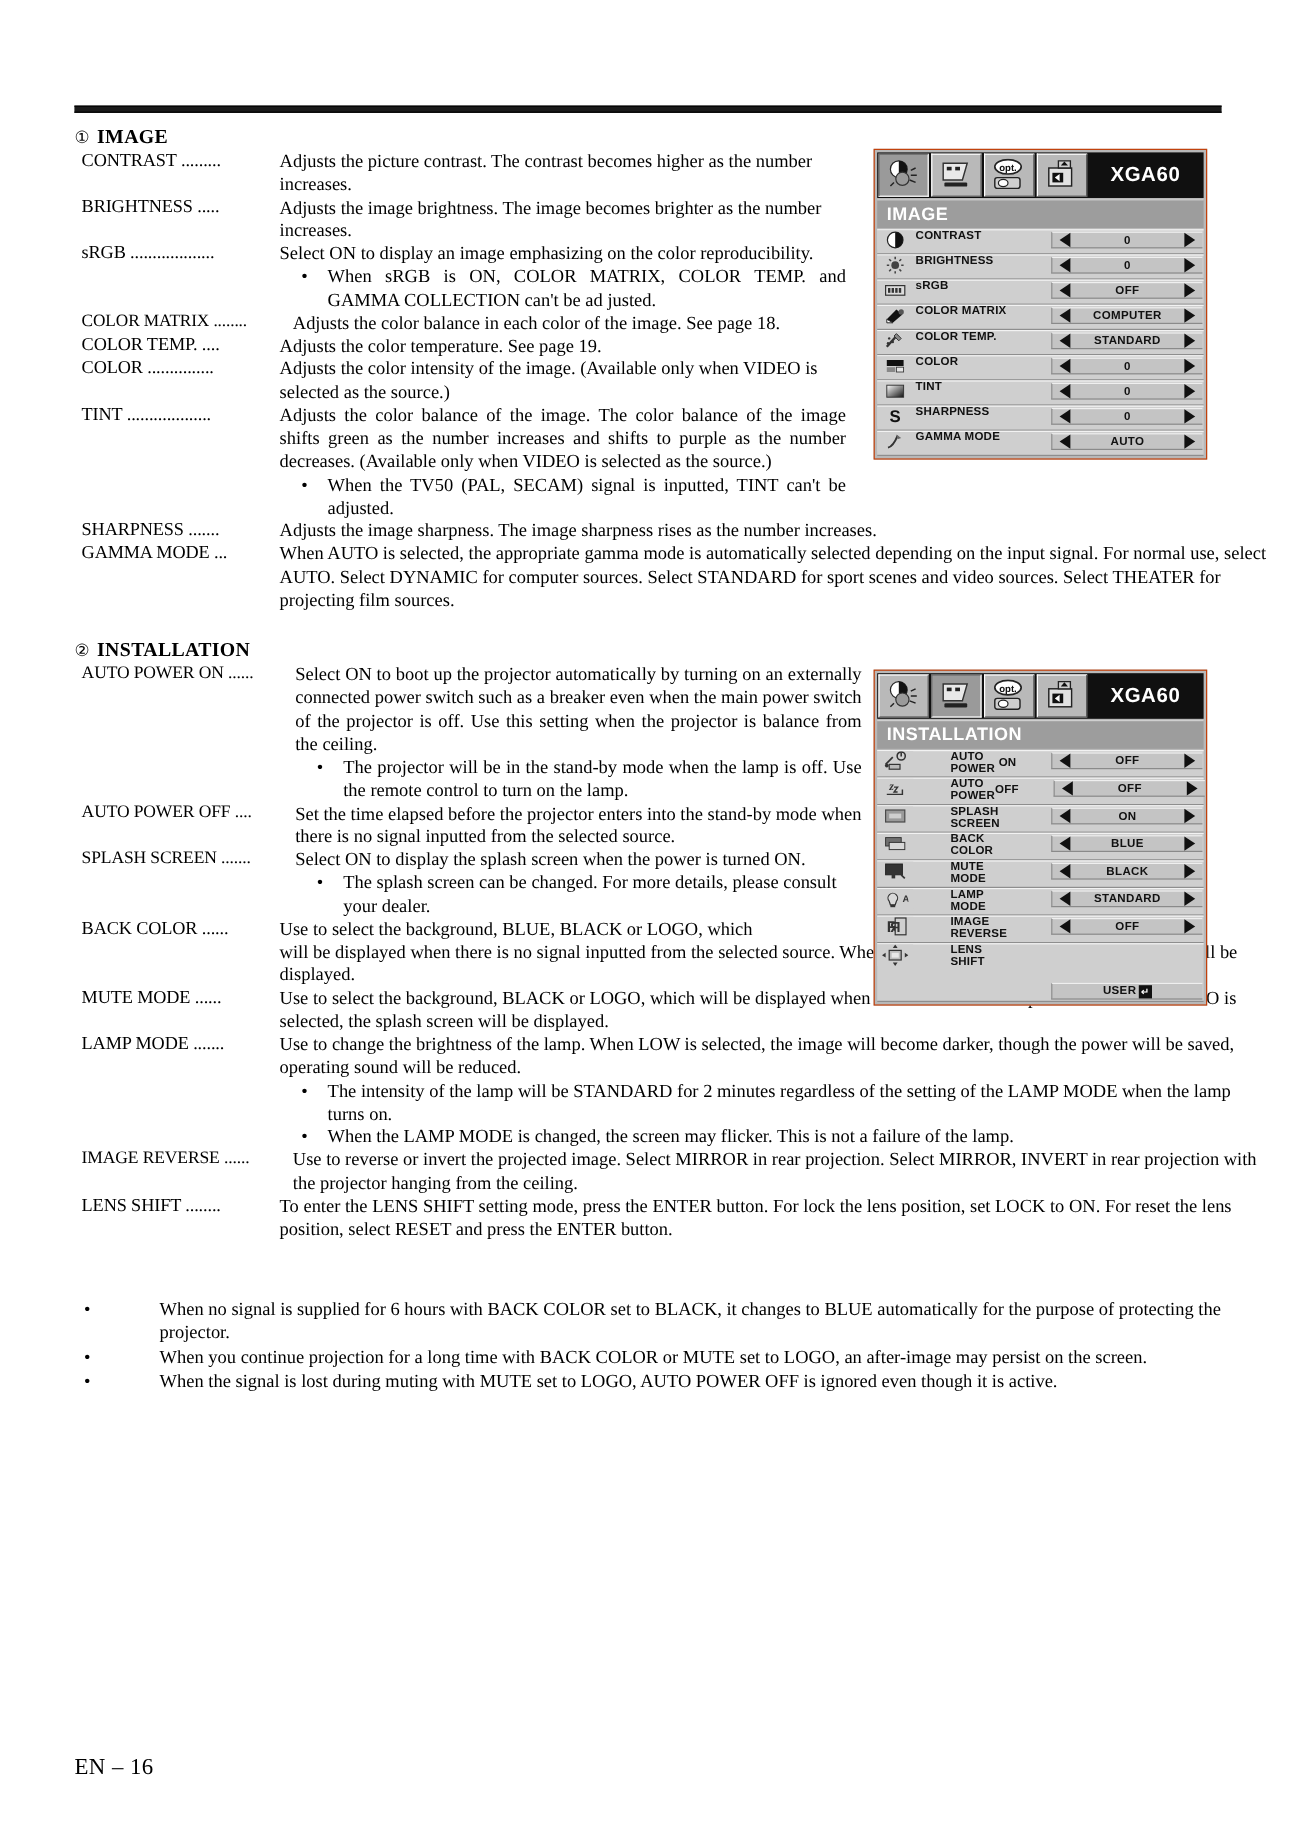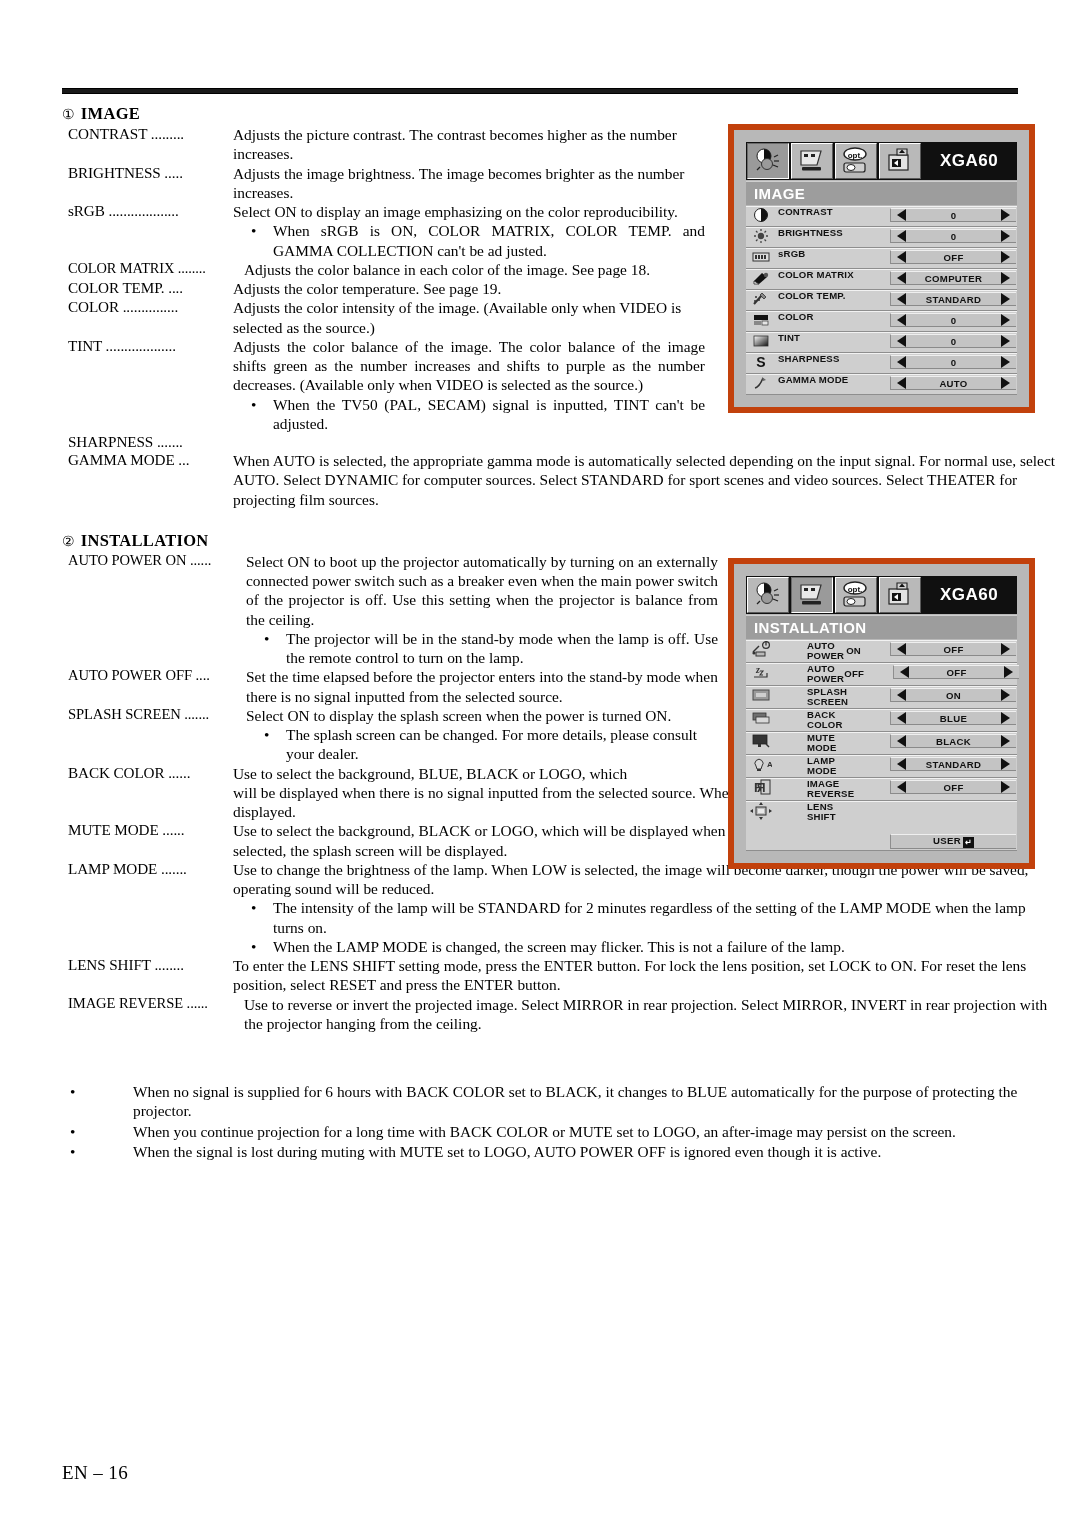--- a/index.html
+++ b/index.html
@@ -78,25 +78,25 @@
 
   
   .footer {
     position:absolute; left:62px; top:1462px;
     font-size:19px; letter-spacing:0.4px;
   }
 
   
   .osd {
     position:absolute;
-    width:307px;
+    width:278px;
     font-family:"Liberation Sans", sans-serif;
     background:#b8b8b8;
-    border:6px solid #c2410c;
-    padding:12px;
+    border:1px solid #c2410c;
+    padding:2px;
   }
   .osd-tabbar {
     display:flex; align-items:stretch;
     background:#101010;
     height:38px;
     position:relative;
   }
   .osd-tabs { display:flex; gap:2px; padding:1px 0 1px 1px; }
   .osd-tab {
     width:42px; height:36px;
@@ -238,20 +238,23 @@
         <div class="desc justify" style="max-width: 492px;">
           <div>Adjusts the color balance of the image. The color balance of the image shifts green as the number increases and shifts to purple as the number decreases. (Available only when VIDEO is selected as the source.)</div>
           <div class="bullet-line indent-bul">
             <span class="dot">•</span>
             <span class="btxt">When the TV50 (PAL, SECAM) signal is inputted, TINT can't be adjusted.</span>
           </div>
         </div>
       </div>
       <div class="entry">
         <div class="term">SHARPNESS .......</div>
+        <div class="desc">
+          <div>Adjusts the image sharpness. The image sharpness rises as the number increases.</div>
+        </div>
       </div>
       <div class="entry">
         <div class="term">GAMMA MODE ...</div>
         <div class="desc">
           <div>When AUTO is selected, the appropriate gamma mode is automatically selected depending on the input signal. For normal use, select  AUTO. Select DYNAMIC for computer sources. Select STANDARD for  sport scenes and video sources. Select THEATER for projecting film sources.</div>
         </div>
       </div>
       <div class="section-head" style="margin-top: 22px;">
         <span class="section-num">②</span>
         <span>INSTALLATION</span>
@@ -305,29 +308,29 @@
             <span class="dot">•</span>
             <span class="btxt">The intensity of the lamp will be STANDARD for 2 minutes regardless of the setting of the LAMP MODE when the lamp turns on.</span>
           </div>
           <div class="bullet-line indent-bul">
             <span class="dot">•</span>
             <span class="btxt">When the LAMP MODE is changed, the screen may flicker. This is not a failure of the lamp.</span>
           </div>
         </div>
       </div>
       <div class="entry">
+        <div class="term" style="flex-basis: 176px; font-size: 14.6px;">IMAGE REVERSE ......</div>
+        <div class="desc">
+          <div>Use to reverse or invert the projected image. Select MIRROR in rear projection. Select MIRROR, INVERT in rear projection with the projector hanging from the ceiling.</div>
+        </div>
+      </div>
+      <div class="entry">
         <div class="term">LENS SHIFT ........</div>
         <div class="desc">
           <div>To enter the LENS SHIFT setting mode, press the ENTER button. For lock the lens position, set LOCK to ON. For reset the lens position, select RESET and press the ENTER button.</div>
-        </div>
-      </div>
-      <div class="entry">
-        <div class="term" style="flex-basis: 176px; font-size: 14.6px;">IMAGE REVERSE ......</div>
-        <div class="desc">
-          <div>Use to reverse or invert the projected image. Select MIRROR in rear projection. Select MIRROR, INVERT in rear projection with the projector hanging from the ceiling.</div>
         </div>
       </div>
     </div>
 
   <div class="notes" id="notes">
       <div class="note">
         <span class="dot">•</span>
         <span class="ntxt">When no signal is supplied for 6 hours with BACK COLOR set to BLACK, it changes to BLUE automatically for the purpose of protecting the projector.</span>
       </div>
       <div class="note">

